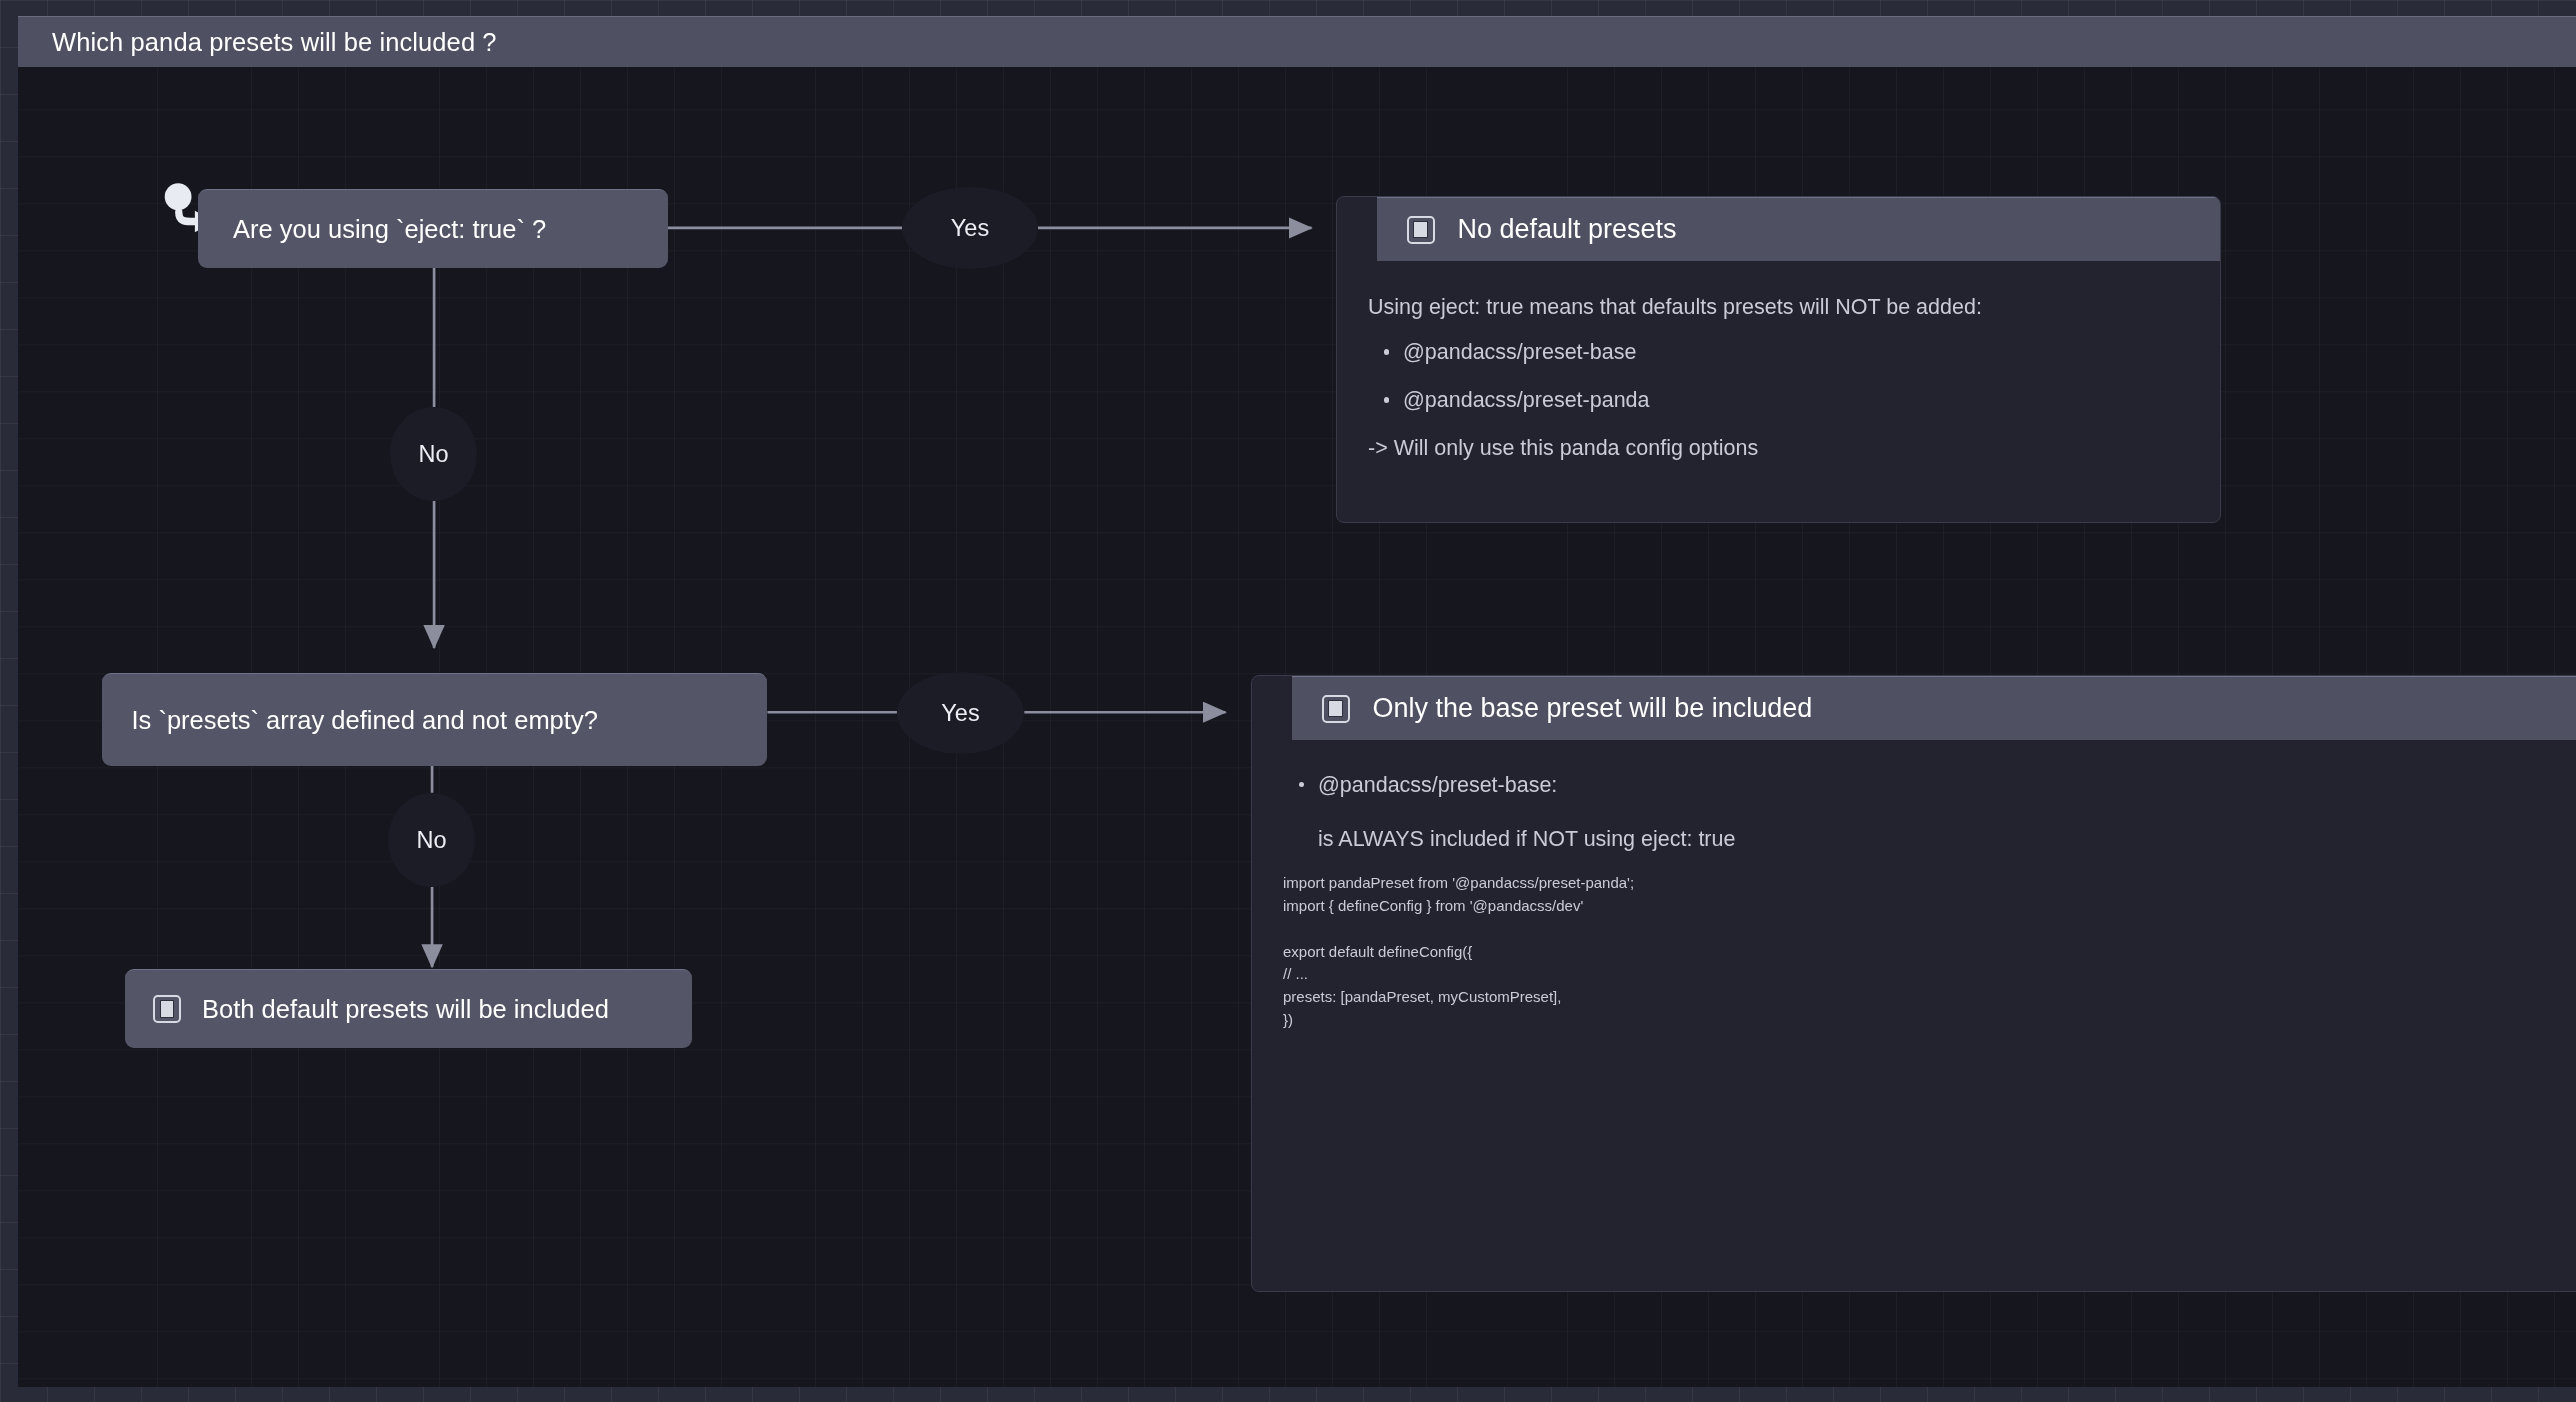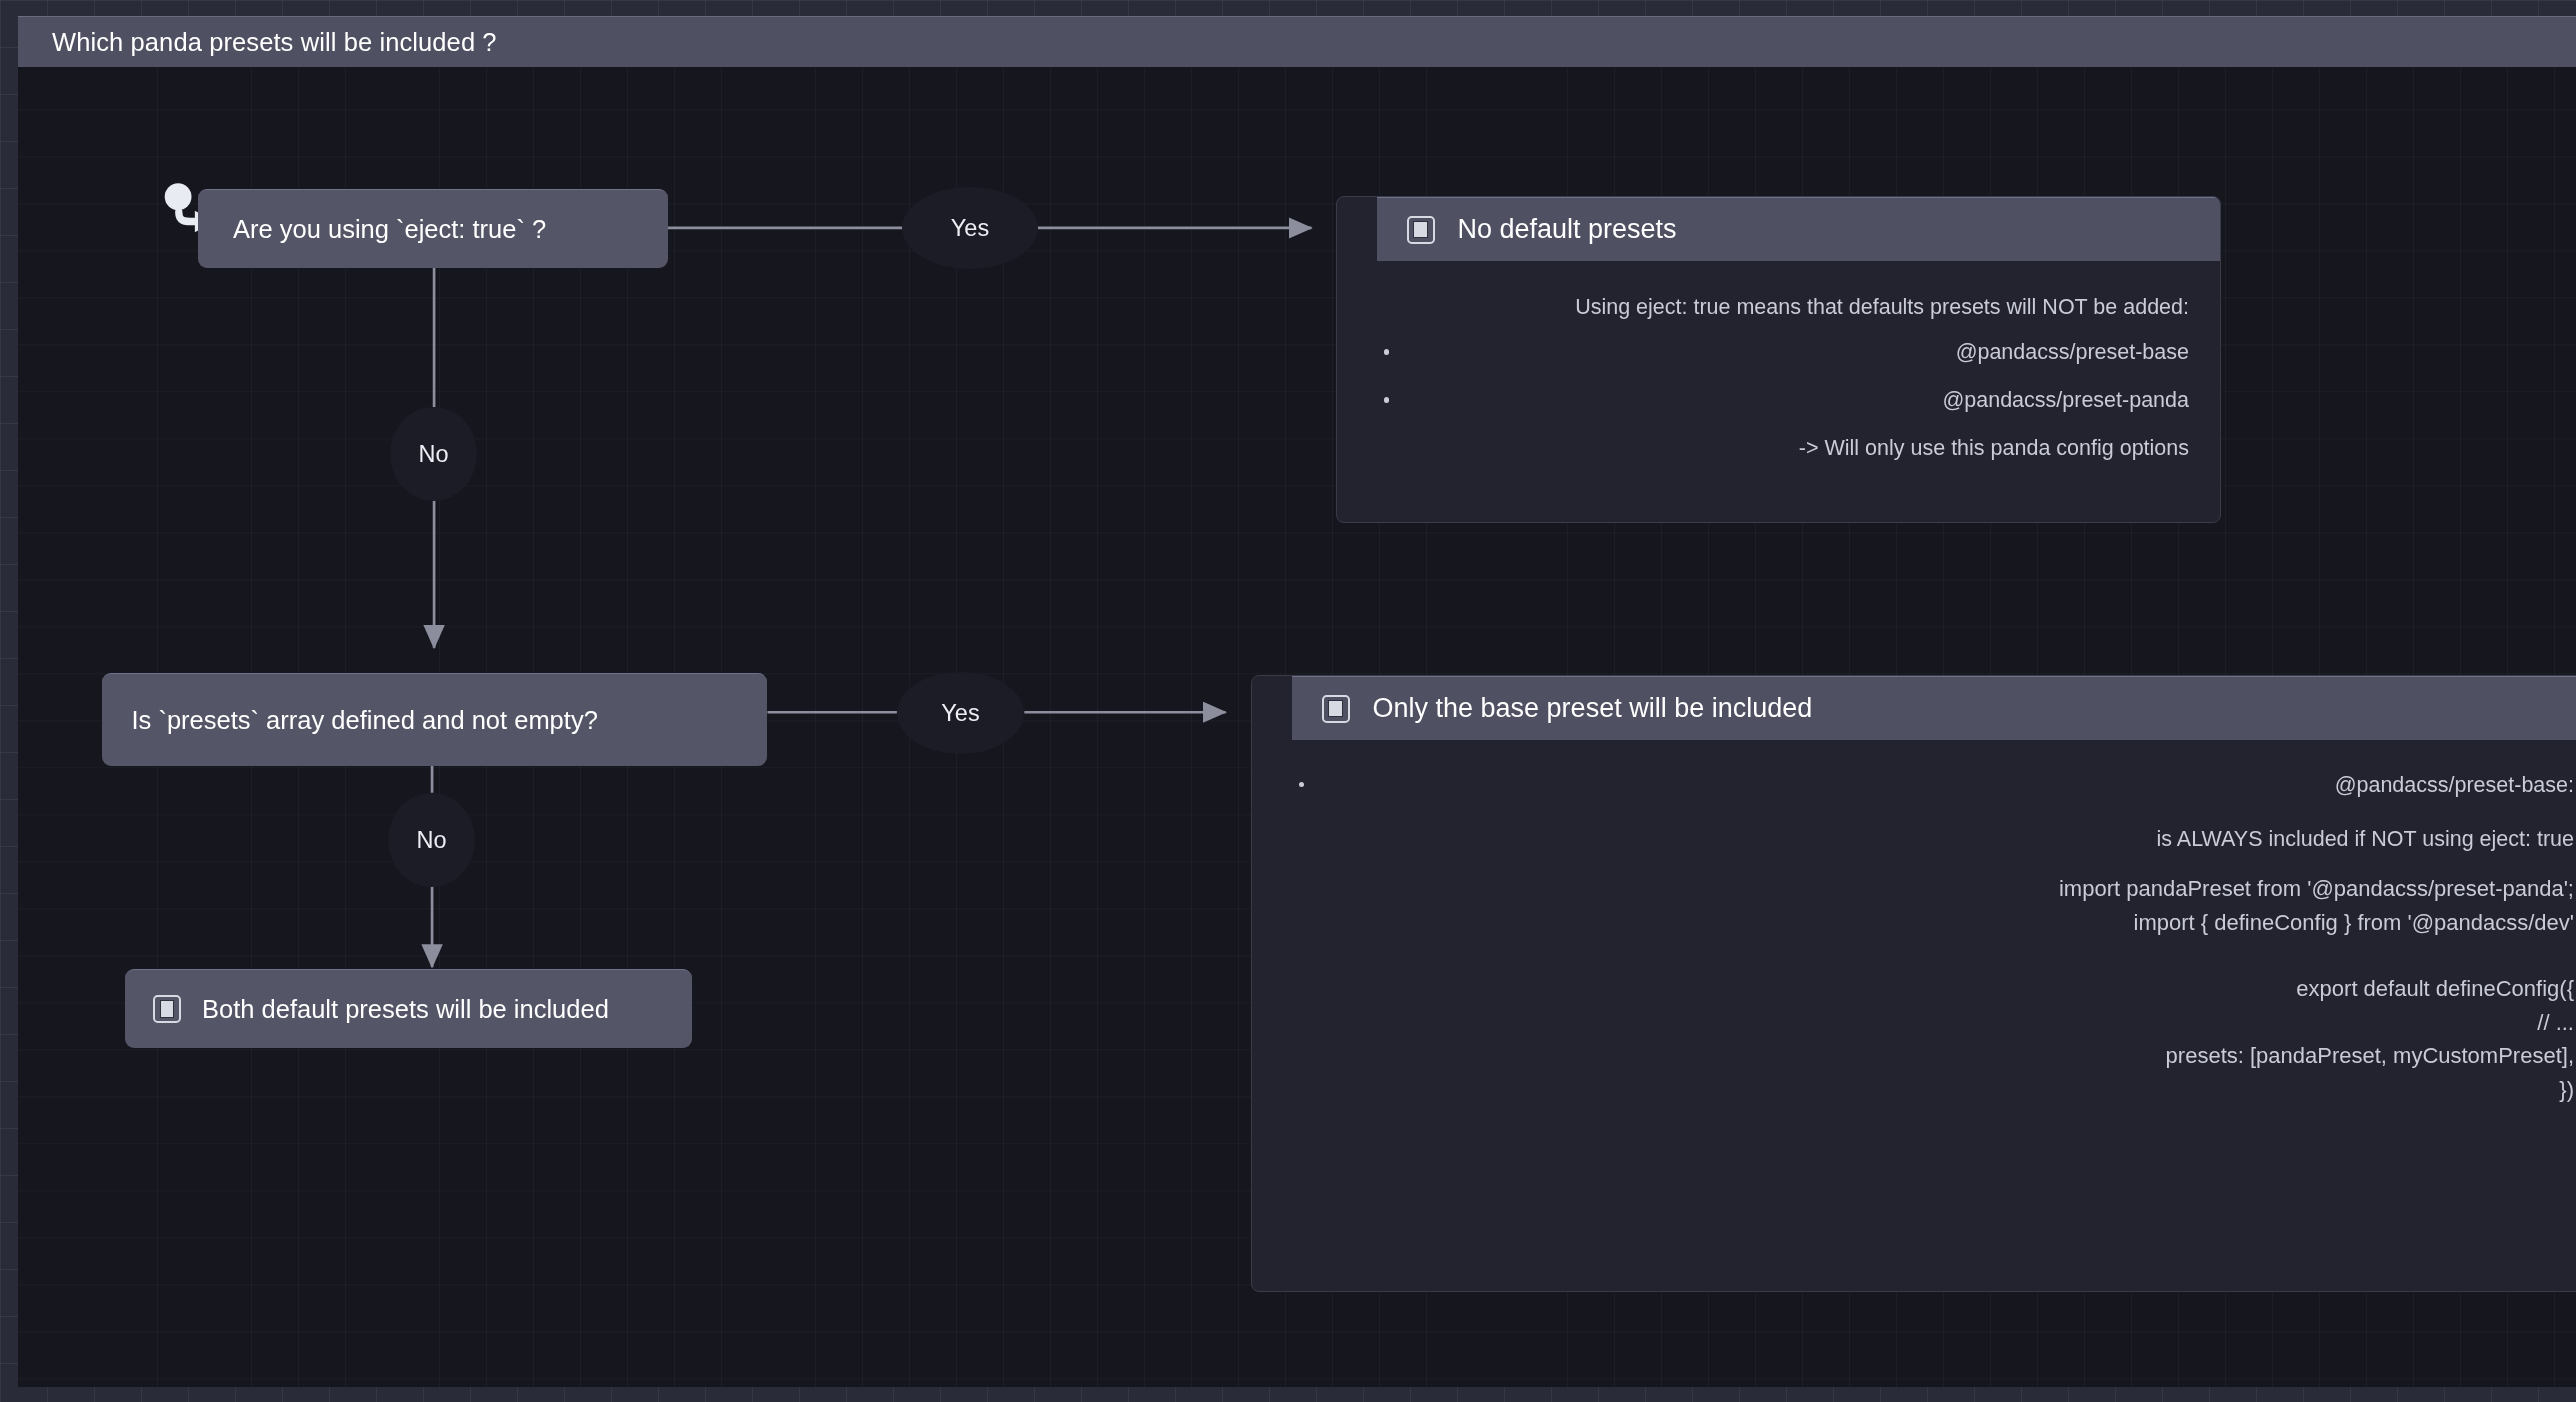--- a/index.html
+++ b/index.html
@@ -34,21 +34,20 @@
     top: 16px;
     width: 2558px;
     height: 1371px;
     background-color: #15161e;
     background-image:
       linear-gradient(to right, rgba(255,255,255,.035) 0.7px, transparent 0.7px),
       linear-gradient(to bottom, rgba(255,255,255,.035) 0.7px, transparent 0.7px);
     background-size: 47px 47px;
     background-position: -2px -0.7px;
     overflow: hidden;
-    text-align: right;
   }
 
   
   #titlebar {
     position: absolute;
     left: 0;
     top: 0;
     width: 2558px;
     height: 51px;
     background: #4f5061;
@@ -158,21 +157,21 @@
     border-radius: 50%;
     background: #c9cbd6;
   }
   .card-body li .sub {
     display: block;
     margin-top: 24px;
   }
   .card-body .note { margin: 17.4px 0 2.7px 0; }
   .code {
     color: #c9cbd6;
-    font-size: 22px;
+    font-size: 15px;
     line-height: 1.52;
     white-space: pre;
     margin-top: 14px;
   }
 
   
   .note-icon {
     width: 28px;
     height: 28px;
     border-radius: 4.7px;

